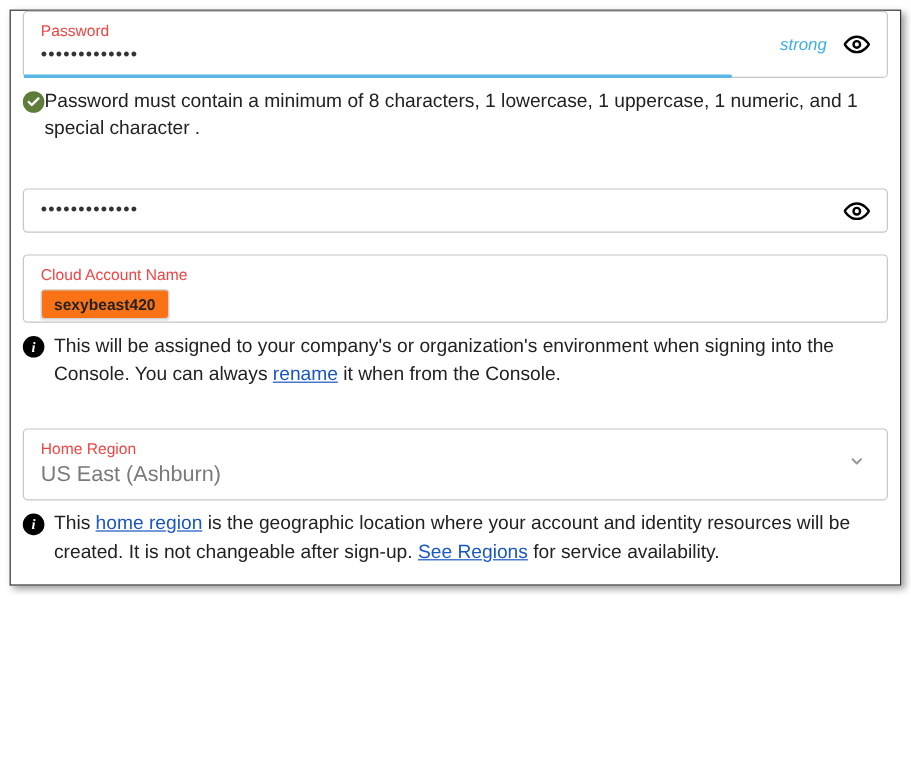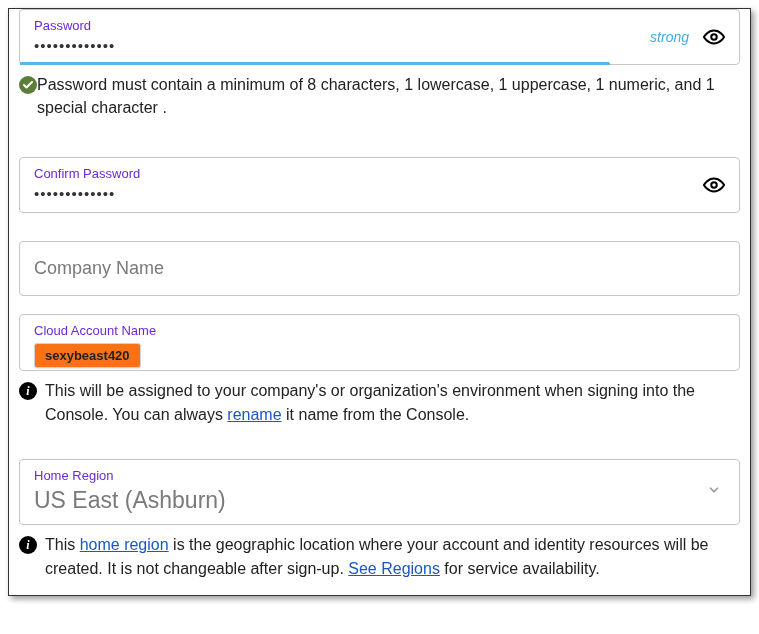--- a/index.html
+++ b/index.html
@@ -2,21 +2,21 @@
 <html><head>
 <meta charset="utf-8">
 <style>
 * { box-sizing: border-box; margin: 0; padding: 0; }
 body { font-family: -apple-system, BlinkMacSystemFont, "Segoe UI", Arial, sans-serif; padding: 8px; background: #fff; }
 .page { width: 743px; border: 1px solid #333; box-shadow: 3px 3px 6px rgba(0,0,0,0.4); padding: 0 10px 14px 10px; background: #fff; }
 
 .field { position: relative; border: 1px solid #c6c6c6; border-radius: 4px; padding: 8px 14px 10px 14px; margin-top: 12px; background: #fff; }
 .field.password-active { border-top: 1px solid #c6c6c6; }
 .field .underline { position: absolute; left: 0; bottom: -1px; height: 3px; width: 82%; background: #5ab6e6; border-radius: 0 2px 2px 0; }
-.field label { display:block; font-size: 13px; color: #6d28d9; margin-bottom: 4px; }
+.field label { display:block; font-size: 13px; color: #ef4444; margin-bottom: 4px; }
 .field .value { font-size: 15px; color: #333; letter-spacing: 1px; }
 .field .placeholder { color: #7a7a7a; font-size: 18px; }
 .field .right-area { position: absolute; right: 14px; top: 50%; transform: translateY(-50%); display:flex; align-items:center; gap: 14px; }
 .strength { color: #3eaee9; font-style: italic; font-size: 14px; }
 .eye-icon { width: 22px; height: 22px; display:inline-flex; align-items:center; justify-content:center; cursor:pointer; }
 .eye-icon svg { width: 22px; height: 22px; }
 .field.first { margin-top: 0; }
 
 .req { display:flex; align-items: flex-start; gap: 0; margin-top: 8px; font-size: 16px; color: #222; line-height: 1.45; }
 .check-icon { flex: 0 0 18px; width: 18px; height: 18px; margin-top: 3px; border-radius: 50%; background: #5e7d3a; display:flex; align-items:center; justify-content:center; }
@@ -29,21 +29,21 @@
 .autofill-chip { position:absolute; left: 14px; top: 28px; background:#f97316; border:1px solid #d2d2d2; border-radius:3px; padding: 4px 10px; font-size: 13px; color:#222; box-shadow: 0 1px 1px rgba(0,0,0,0.08); font-weight: bold; }
 .field.cloudacct { padding-bottom: 14px; }
 
 .info-line { margin-top: 8px; font-size: 16px; color:#222; line-height:1.5; display:flex; align-items:flex-start; gap:8px; }
 .info-line .info-icon { margin-top: 3px; }
 .info-text { flex:1; }
 .info-text a { color: #1957c2; text-decoration: underline; cursor:pointer;margin-top:30px; }
 
 .dropdown-chevron { position:absolute; right:18px; top:50%; transform: translateY(-50%); color:#9a9a9a; cursor:pointer; }
 .dropdown-chevron svg { width:14px; height:14px; }
-.region-value { font-size: 23px; color:#7a7a7a; }
+.region-value { font-size: 18px; color:#7a7a7a; }
 </style>
 </head>
 <body>
 
 <div class="page">
 
   <div class="field first password-active">
     <label>Password</label>
     <div class="value">•••••••••••••</div>
     <div class="right-area">
@@ -61,45 +61,41 @@
   <div class="req">
     <span class="check-icon">
       <svg viewBox="0 0 24 24" fill="none" stroke="#fff" stroke-width="4" stroke-linecap="round" stroke-linejoin="round">
           <polyline points="20 6 9 17 4 12"></polyline>
         </svg>
     </span>
     <span class="req-text">Password must contain a minimum of 8 characters, 1 lowercase, 1 uppercase, 1 numeric, and 1 special character .</span>
   </div>
 
   <div class="field" style="margin-top:38px;">
-    <label>Confirm Password</label>
     <div class="value">•••••••••••••</div>
     <div class="right-area">
       <span class="eye-icon">
         <svg viewBox="0 0 24 24" fill="none" stroke="#000" stroke-width="2.2">
             <path d="M1 12s4-7 11-7 11 7 11 7-4 7-11 7S1 12 1 12z"></path>
             <circle cx="12" cy="12" r="3"></circle>
           </svg>
       </span>
     </div>
   </div>
 
-  <div class="field" style="margin-top:28px; padding-top:16px; padding-bottom:16px;">
-    <span class="placeholder">Company Name</span>
-  </div>
 
   <div class="field cloudacct" style="margin-top:18px;">
     <label>Cloud Account Name</label>
     <div style="height:14px;"></div>
     <div class="autofill-chip">sexybeast420</div>
   </div>
   <div class="info-line">
     <span class="info-icon">i</span>
     <span class="info-text">
-      <span>This will be assigned to your company's or organization's environment when signing into the Console. You can always </span><a>rename</a><span> it name from the Console.</span>
+      <span>This will be assigned to your company's or organization's environment when signing into the Console. You can always </span><a>rename</a><span> it when from the Console.</span>
     </span>
   </div>
 
   <div class="field" style="margin-top:32px;">
     <label>Home Region</label>
     <div class="region-value">US East (Ashburn)</div>
     <span class="dropdown-chevron">
       <svg viewBox="0 0 24 24" fill="none" stroke="#9a9a9a" stroke-width="3" stroke-linecap="round" stroke-linejoin="round">
           <polyline points="6 9 12 15 18 9"></polyline>
         </svg>

